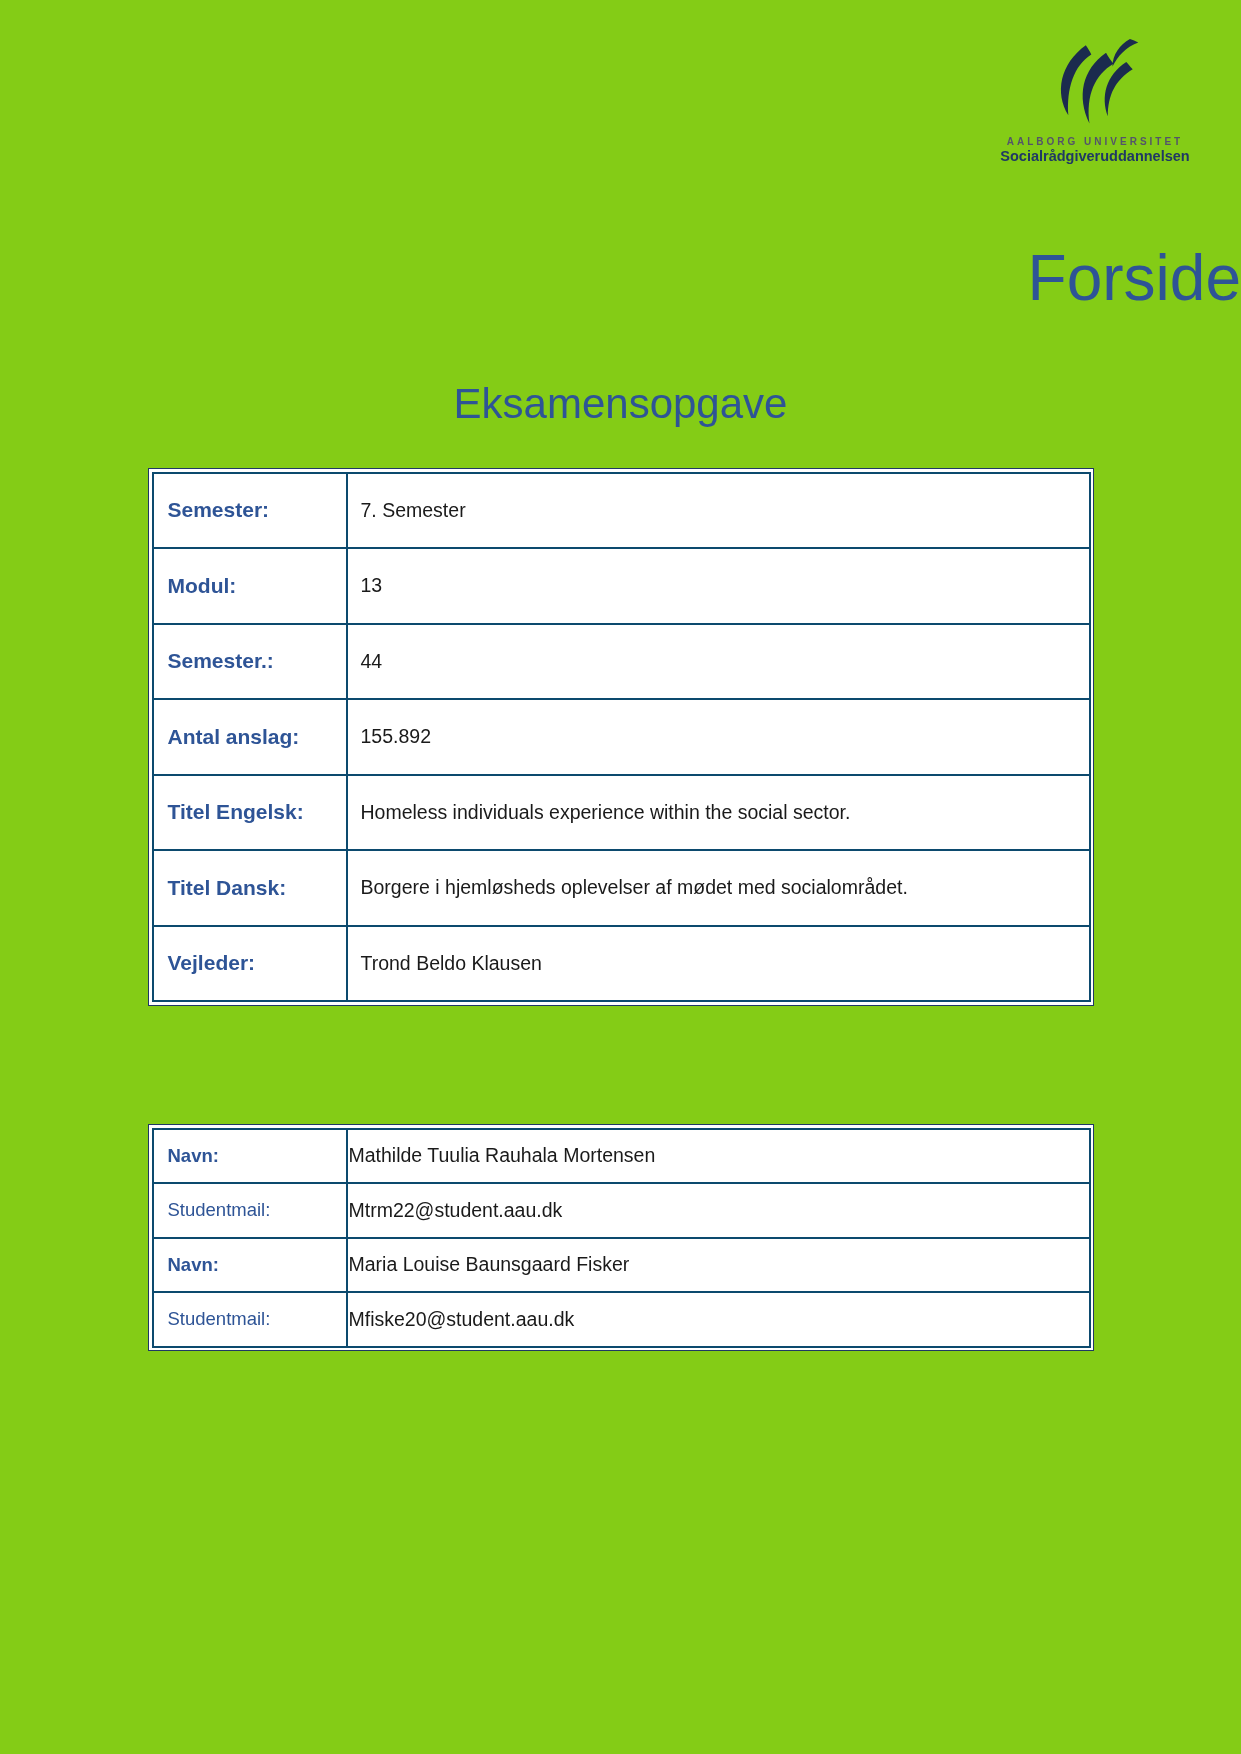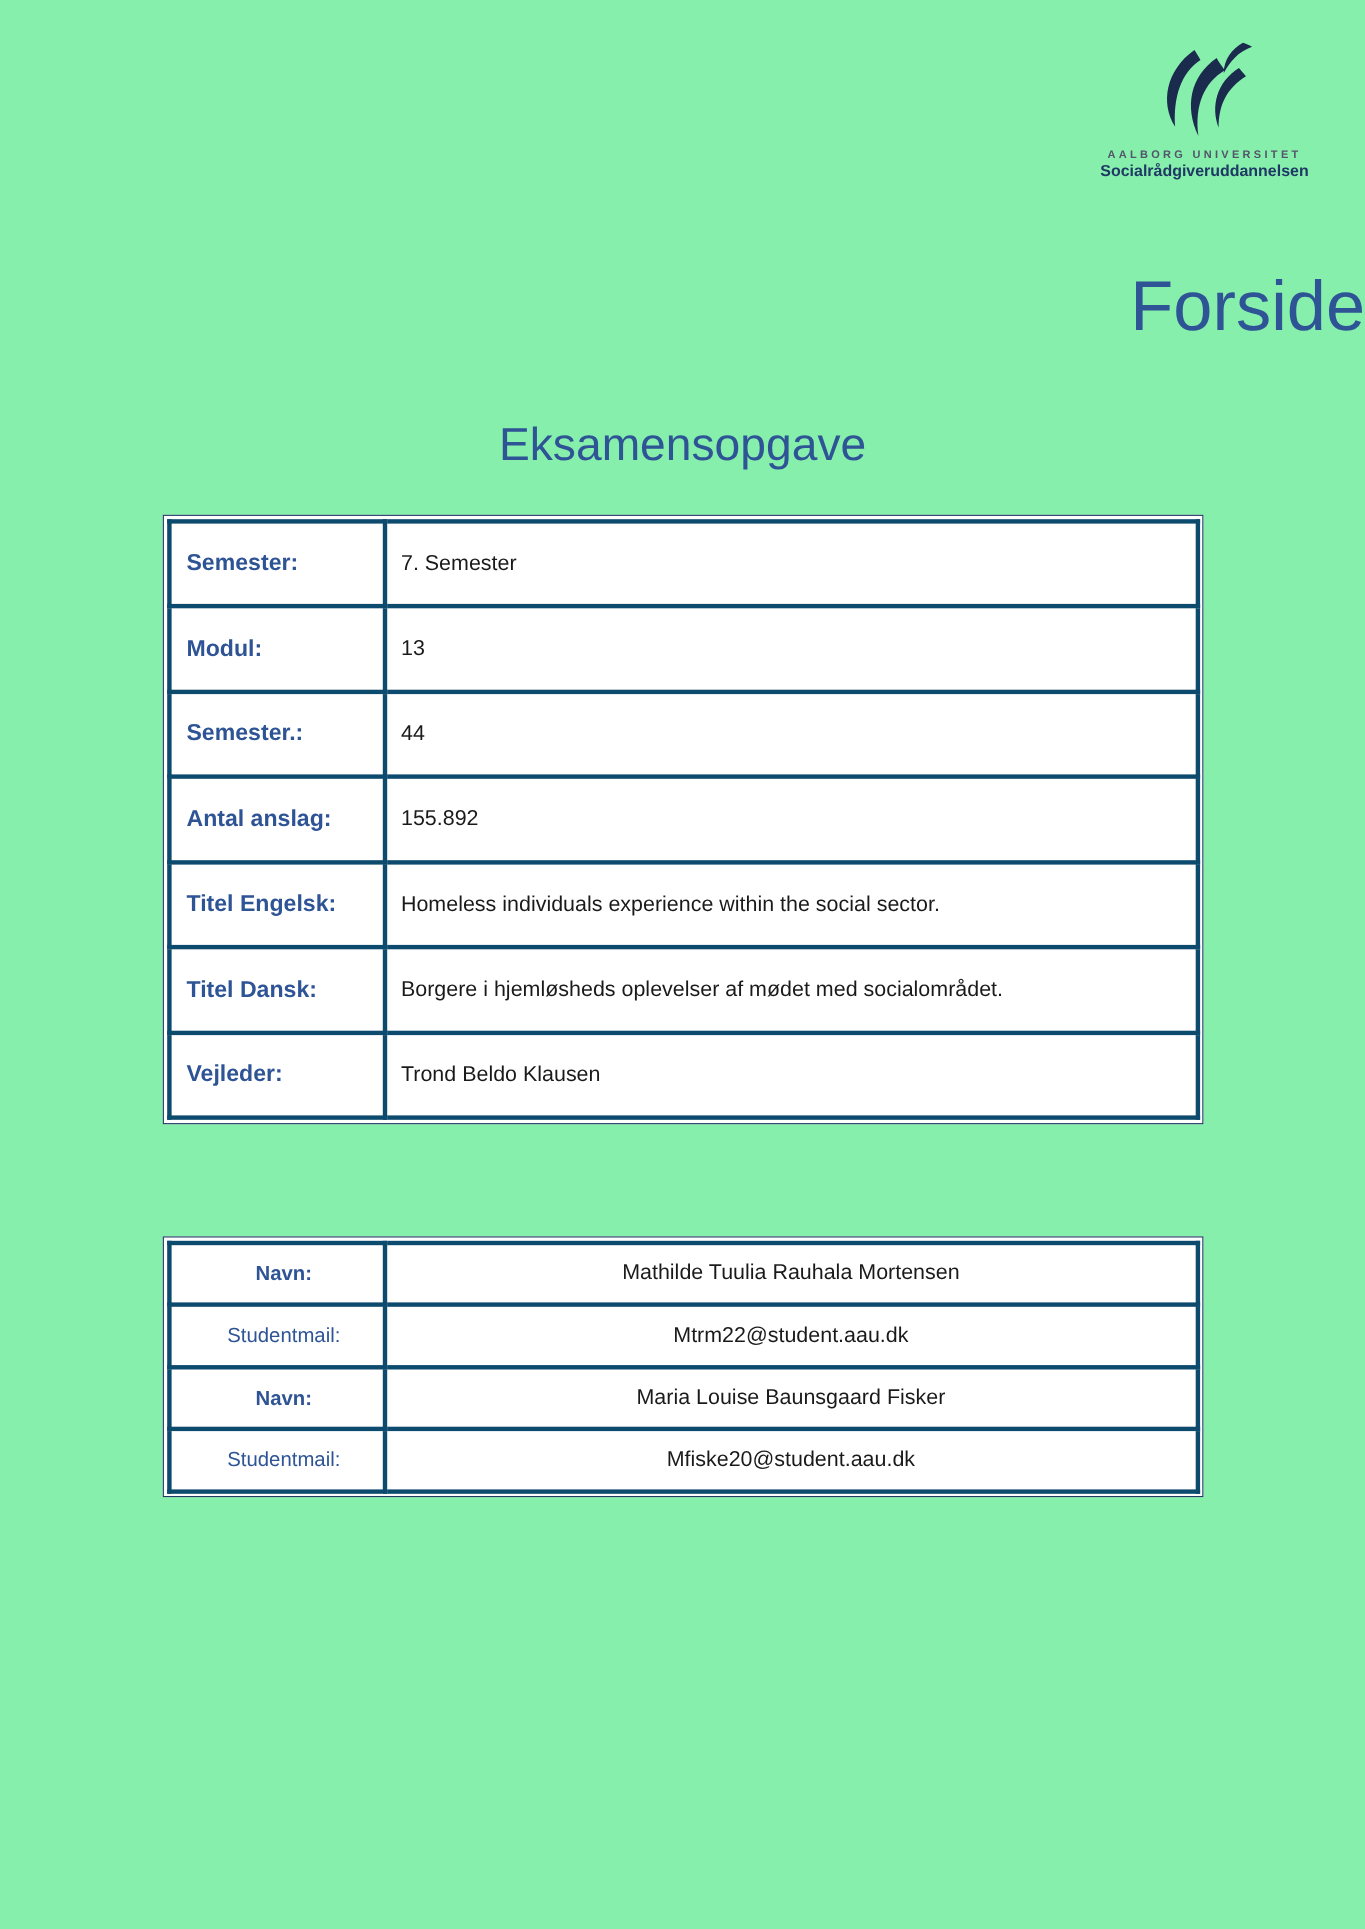--- a/index.html
+++ b/index.html
@@ -1,19 +1,19 @@
 <!DOCTYPE html>
 <html><head>
 <meta charset="utf-8">
 <style>
   html, body { margin:0; padding:0; background:#ffffff; }
   .page {
     position:relative;
     width:1241px; height:1754px;
-    background:#86efac;
+    background:#84cc16;
     font-family:"Liberation Sans", sans-serif;
     overflow:hidden;
   }
 
   
   .logo-block {
     position:absolute; top:38px; left:988px; width:214px;
     text-align:center;
   }
   .logo-swirl { width:92px; height:92px; margin:0 auto; display:block; }
@@ -42,25 +42,25 @@
     line-height:1.15;
   }
 
   
   .tbl-wrap {
     position:absolute; left:148px; width:946px;
     border:1px solid #1F3864; padding:2.5px;
     box-sizing:border-box; background:#fff;
   }
   .tbl-wrap.info  { top:468px; }
-  .tbl-wrap.students { top:1124px;text-align:center; }
+  .tbl-wrap.students { top:1124px; }
 
   table.doc-table { border-collapse:collapse; width:100%; table-layout:fixed; }
   table.doc-table td {
-    border:4px solid #0c4a6e;
+    border:2px solid #0c4a6e;
     vertical-align:middle;
     overflow:hidden; white-space:nowrap;
   }
 
   .info td.cell-label {
     width:177px; padding-left:14px;
     font-size:21px; font-weight:bold; color:#2E5496;
     height:71.5px;
   }
   .info td.cell-value {

